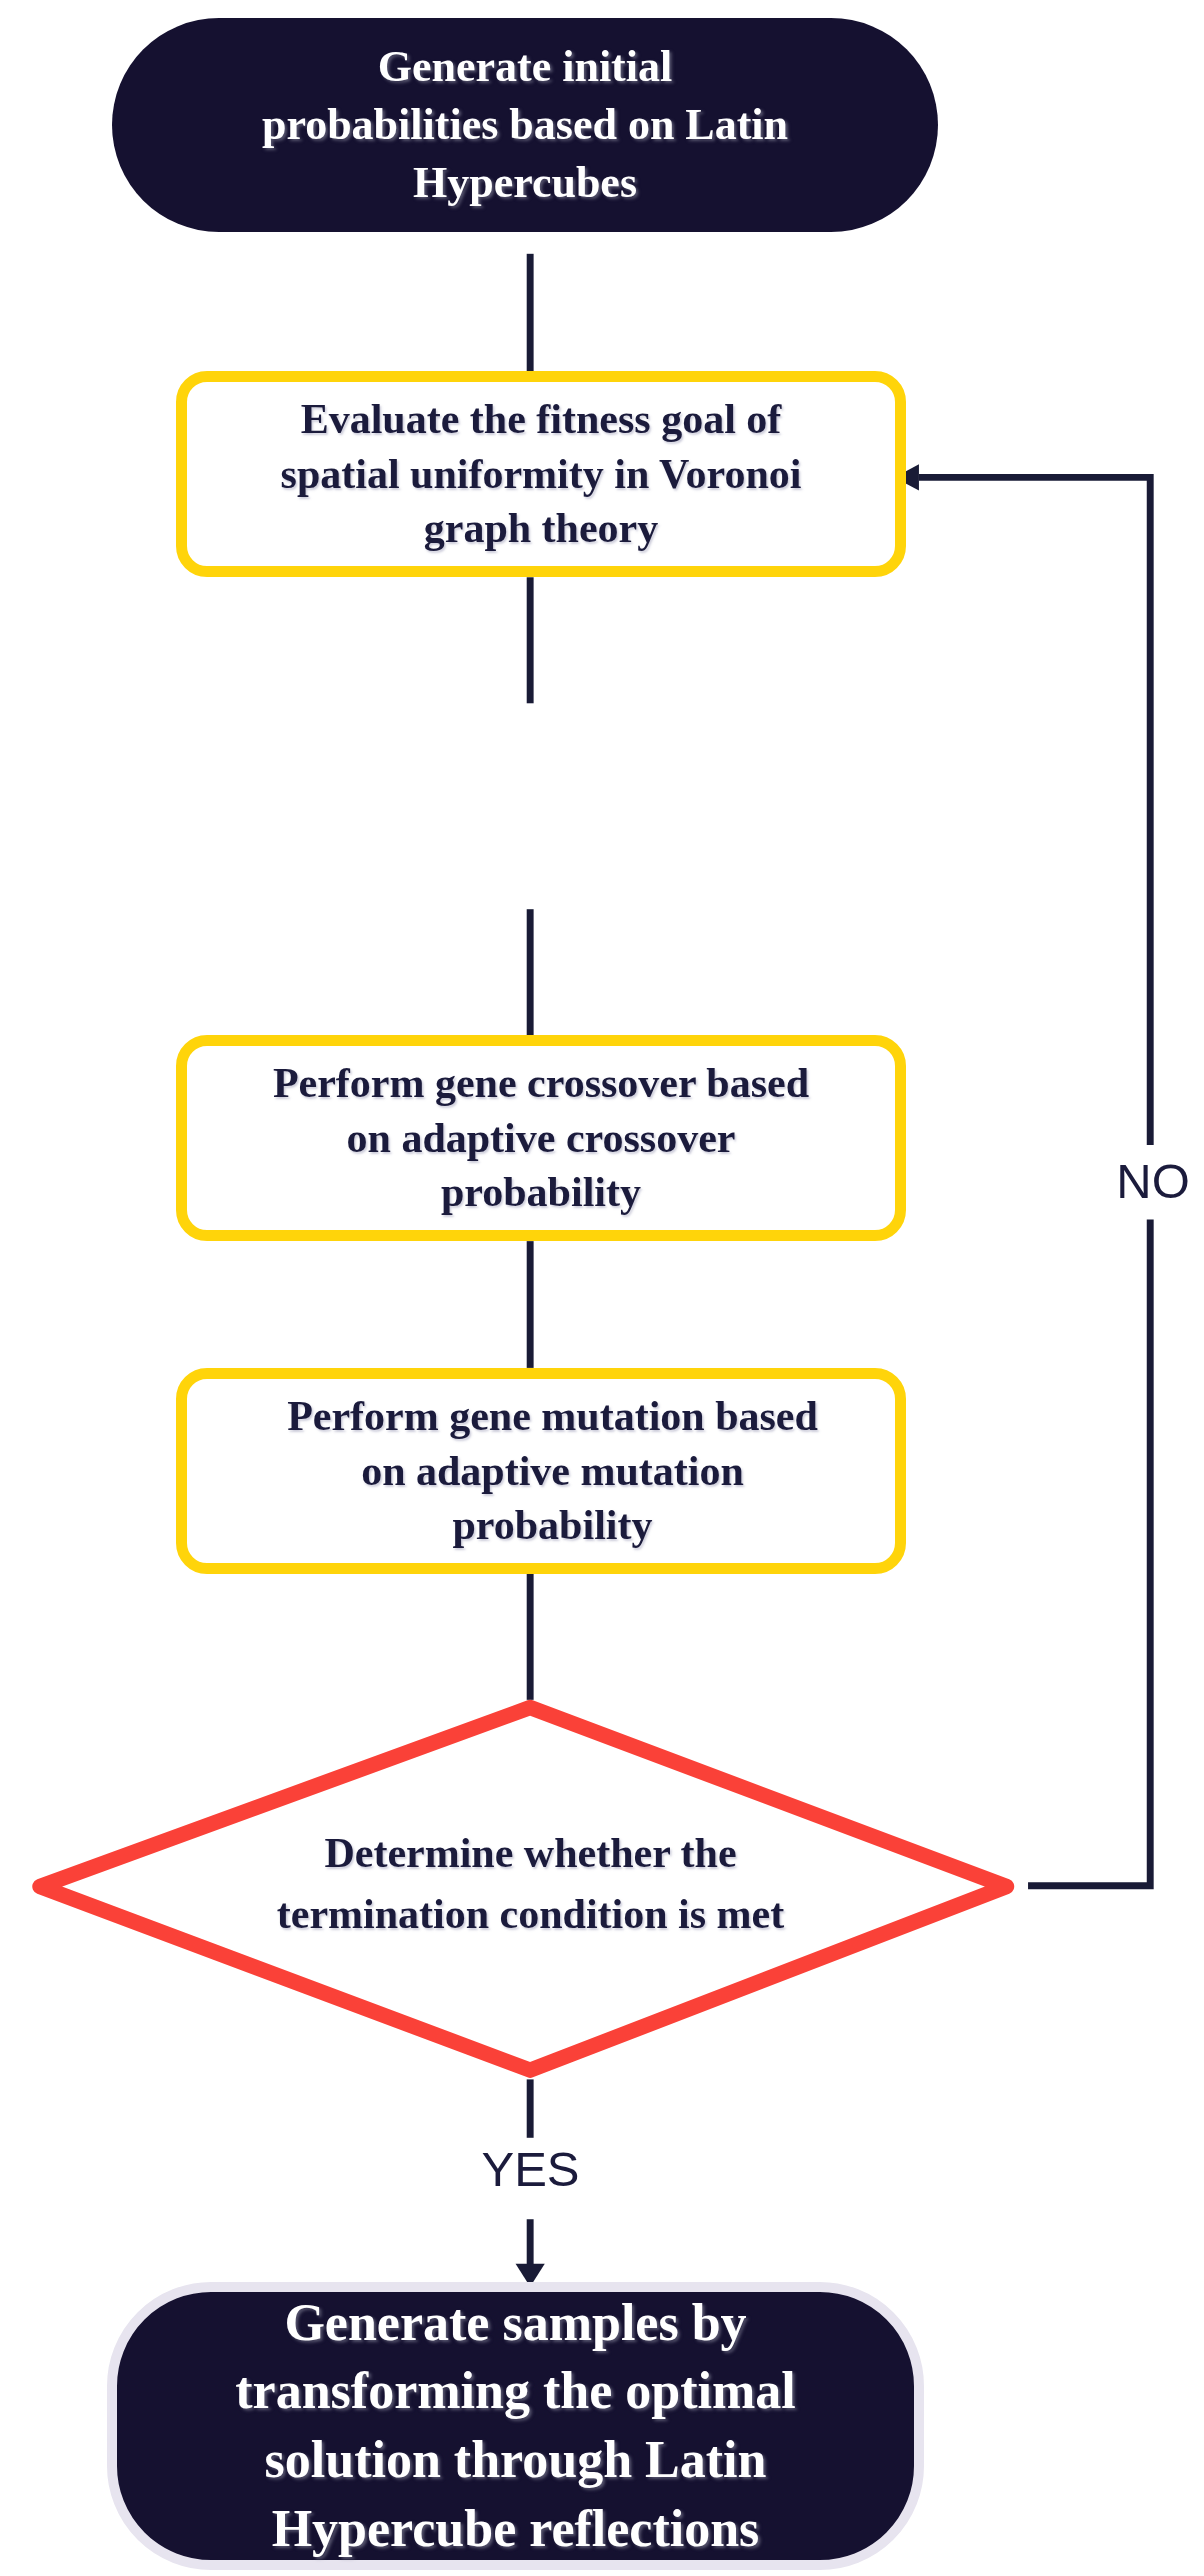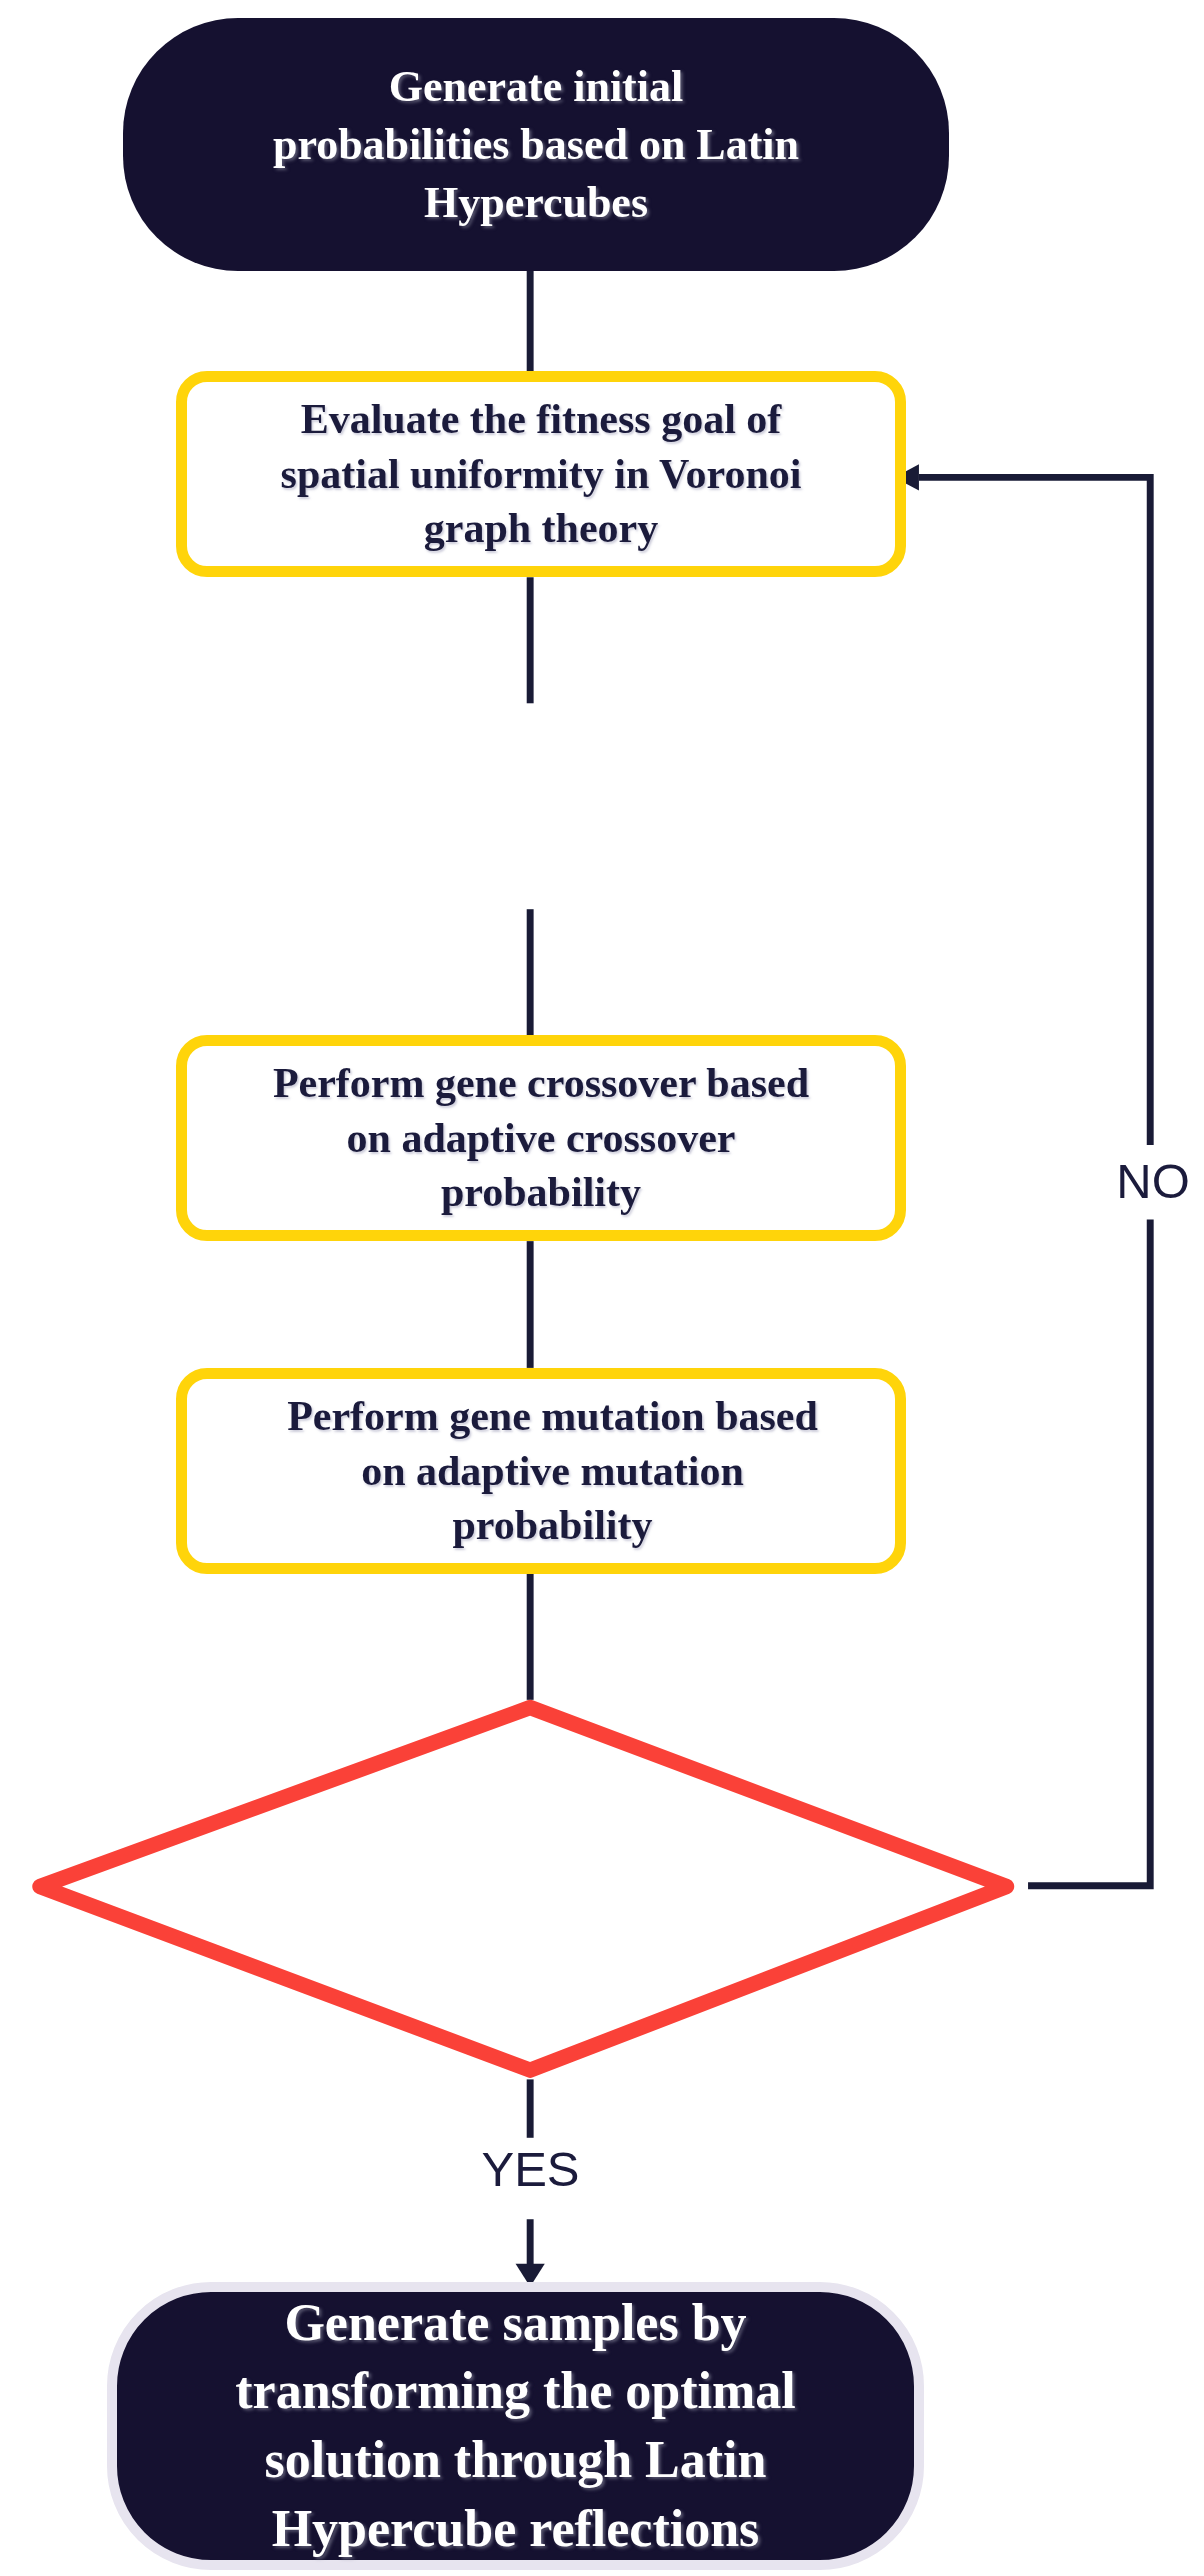--- a/index.html
+++ b/index.html
@@ -13,21 +13,21 @@
   .diamond{fill:#ffffff;stroke:var(--red,#fa4138);stroke-width:20;stroke-linejoin:round;}
   .node{
     position:absolute;display:flex;align-items:center;justify-content:center;
     text-align:center;white-space:pre-line;font-weight:bold;
   }
   .stadium{
     background:var(--node-fill,#151130);color:var(--node-text,#ffffff);
     font-size:44px;line-height:1.32;
     text-shadow:2.3px 2.3px 3.1px rgba(140,140,160,.55);
   }
-  #start{left:123px;top:18.4px;width:826px;height:253px;border-radius:115px;}
+  #start{left:112px;top:18.4px;width:826px;height:214px;border-radius:115px;}
   #end{
     left:107px;top:2282px;width:817px;height:288px;border-radius:104px;
     border:10px solid var(--halo,#e7e4ef);box-sizing:border-box;font-size:52px;
   }
   .process{
     left:176px;width:730px;height:206px;background:#ffffff;
     border:11.5px solid var(--yellow,#ffd40a);border-radius:31px;box-sizing:border-box;
     color:var(--ink,#1b1b3c);font-size:42px;line-height:1.3;
     text-shadow:1.5px 1.5px 2.3px rgba(110,110,150,.35);
   }
@@ -80,20 +80,22 @@
 
 
   <div class="node process" id="crossover">Perform gene crossover based
 on adaptive crossover
 probability</div>
 
   <div class="node process" id="mutation">Perform gene mutation based
 on adaptive mutation
 probability</div>
 
+  <div class="node" id="decision-label">Determine whether the
+termination condition is met</div>
 
   <div class="flow-label" id="no-label">NO</div>
 
   <div class="flow-label" id="yes-label">YES</div>
 
   <div class="node stadium" id="end">Generate samples by
 transforming the optimal
 solution through Latin
 Hypercube reflections</div>
 

